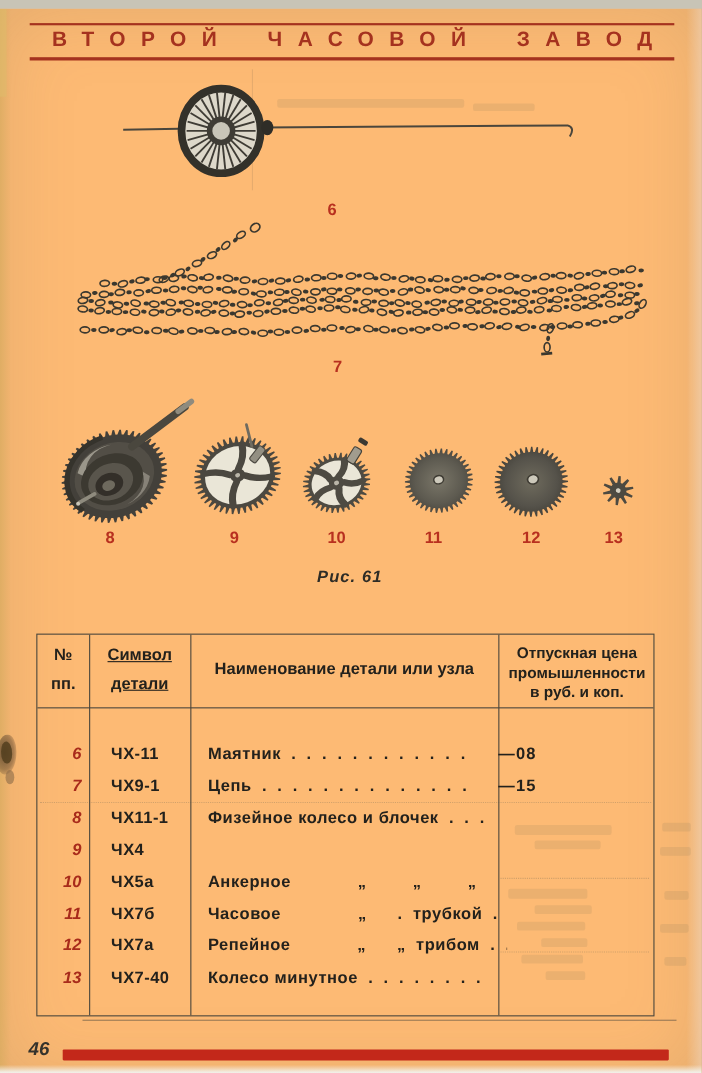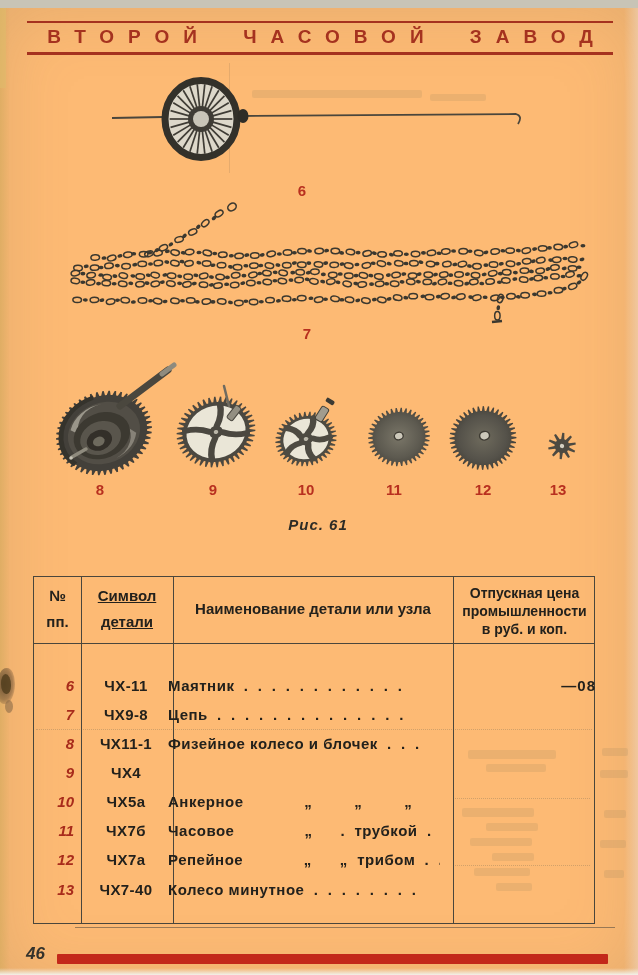--- a/index.html
+++ b/index.html
@@ -37,23 +37,23 @@
   #vline-1{left:47px;} #vline-2{left:139px;} #vline-3{left:419px;}
   #head-sep{position:absolute;left:0;top:66px;width:100%;height:1.4px;background:#4a463c;}
   .th{position:absolute;font-weight:bold;font-size:15px;line-height:26px;
       white-space:pre-line;text-align:center;color:#23211c;}
   #th-num{left:0;top:6px;width:47px;}
   #th-symbol{left:47px;top:6px;width:92px;text-decoration:underline;}
   #th-name{left:139px;top:0;width:280px;height:64px;display:flex;align-items:center;justify-content:center;}
   #th-price{left:419px;top:7px;width:143px;font-size:14px;line-height:18px;}
   .row{position:absolute;left:0;width:100%;height:29px;line-height:29px;font-weight:bold;font-size:15px;}
   .cell-num{position:absolute;left:0;width:40px;text-align:right;color:#a82b1b;font-style:italic;}
-  .cell-symbol{position:absolute;left:52px;width:80px;letter-spacing:.4px;text-align:center;}
-  .cell-name{position:absolute;left:134px;width:272px;white-space:pre;letter-spacing:.5px;overflow:hidden;}
-  .cell-price{position:absolute;left:419px;width:143px;text-align:right;letter-spacing:1px;}
+  .cell-symbol{position:absolute;left:67px;width:80px;letter-spacing:.4px;}
+  .cell-name{position:absolute;left:155px;width:272px;white-space:pre;letter-spacing:.5px;overflow:hidden;}
+  .cell-price{position:absolute;left:419px;width:143px;text-align:left;letter-spacing:1px;}
   #table-underline{position:absolute;left:75px;top:919px;width:540px;height:1.2px;background:rgba(74,70,60,.55);}
   
   #page-num{position:absolute;left:26px;top:936px;font-size:17px;font-weight:bold;font-style:italic;color:#35332c;}
   #footer-bar{position:absolute;left:57px;top:946px;width:551px;height:10px;background:#c3281a;border-radius:1px;}
   
   .artifact{position:absolute;pointer-events:none;}
   #edge-left{left:0;top:0;width:10px;height:975px;
     background:linear-gradient(to right,rgba(210,170,90,.55),rgba(210,170,90,0));}
   #edge-left-top{left:0;top:0;width:6px;height:80px;background:rgba(224,186,106,.6);}
   #edge-bottom{left:0;top:960px;width:638px;height:15px;
@@ -566,22 +566,23 @@
 в руб. и коп.</div>
     <div id="rows-host">
         <div class="row" style="top: 93.5px;">
           <span class="cell-num">6</span>
           <span class="cell-symbol">ЧХ-11</span>
           <span class="cell-name">Маятник  .  .  .  .  .  .  .  .  .  .  .  .</span>
           <span class="cell-price">—08</span>
         </div>
         <div class="row" style="top: 122.65px;">
           <span class="cell-num">7</span>
-          <span class="cell-symbol">ЧХ9-8</span>
+          <span class="cell-symbol">ЧХ9-1</span>
           <span class="cell-name">Цепь  .  .  .  .  .  .  .  .  .  .  .  .  .  .</span>
+          <span class="cell-price">—15</span>
         </div>
         <div class="row" style="top: 151.8px;">
           <span class="cell-num">8</span>
           <span class="cell-symbol">ЧХ11-1</span>
           <span class="cell-name">Физейное колесо и блочек  .  .  .</span>
           <span class="cell-price"></span>
         </div>
         <div class="row" style="top: 180.95px;">
           <span class="cell-num">9</span>
           <span class="cell-symbol">ЧХ4</span>

